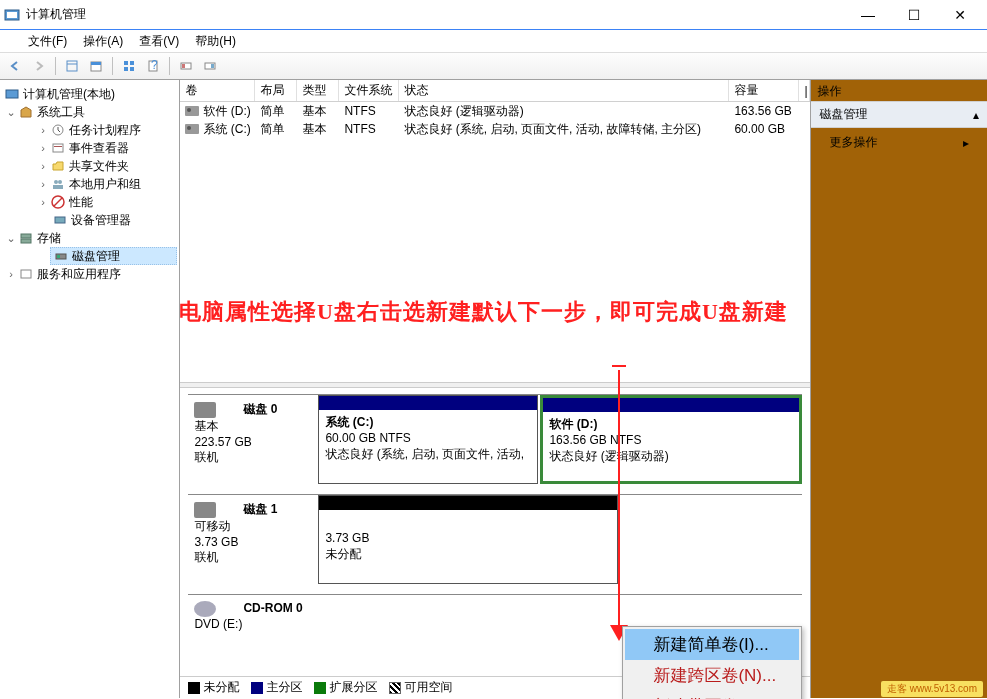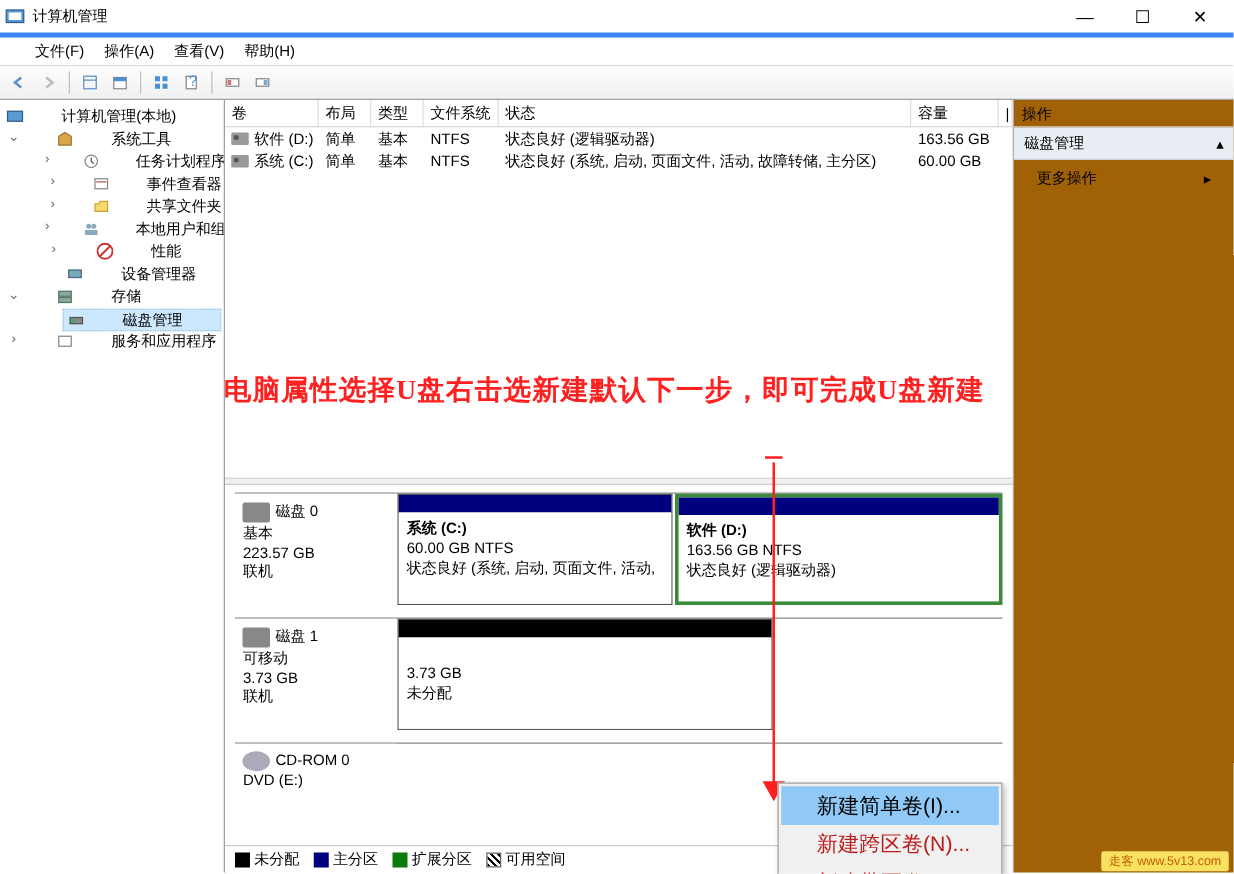--- a/index.html
+++ b/index.html
@@ -1,19 +1,19 @@
 <!DOCTYPE html>
 <html><head>
 <meta charset="utf-8">
 <style>
 * { box-sizing: border-box; margin: 0; padding: 0; font-family: "Microsoft YaHei", "SimSun", sans-serif; font-size: 12px; }
 body { width: 987px; height: 699px; background: #fff; overflow: hidden; position: relative; }
 
 
-.titlebar { height: 30px; display: flex; align-items: center; padding: 0 4px; border-bottom: 4px solid #3b82f6; }
+.titlebar { height: 30px; display: flex; align-items: center; padding: 0 4px; border-bottom: 1px solid #3b82f6; }
 .titlebar .appicon { width: 16px; height: 16px; margin-right: 6px; display:flex; align-items:center; justify-content:center; }
 .titlebar .title { flex: 1; }
 .titlebar .winbtns { display: flex; gap: 0; }
 .titlebar .winbtn { width: 46px; height: 30px; display: flex; align-items: center; justify-content: center; font-size: 14px; font-family: "Segoe UI Symbol", sans-serif; }
 
 
 .menubar { height: 22px; display: flex; align-items: center; padding: 0 20px; }
 .menubar .menuitem { padding: 2px 8px; }
 
 
@@ -22,21 +22,21 @@
 .toolbar .sep { width: 1px; height: 18px; background: #c0c0c0; margin: 0 3px; }
 
 
 .mainarea { display: flex; height: 618px; }
 .leftpane { width: 190px; border-right: 1px solid #a0a0a0; overflow: hidden; background: #fff; padding-top: 3px; }
 .midpane { flex: 1; display: flex; flex-direction: column; border-right: 1px solid #a0a0a0; position: relative; }
 .rightpane { width: 185px; background: #a16207; }
 
 
 .tree { padding: 2px; }
-.tree .node { display: flex; height: 18px; padding-left: 2px; white-space: nowrap; gap: 26px; }
+.tree .node { display: flex; align-items: center; height: 18px; padding-left: 2px; white-space: nowrap; }
 .tree .exp { width: 14px; text-align: center; color: #666; font-size: 11px; }
 .tree .ticon { width: 16px; height: 16px; margin-right: 3px; display:flex; align-items:center; justify-content:center; }
 .tree .sel { background: #cce8ff; border: 1px dotted #99c2e8; }
 .tree .ind2 { margin-left: 32px; }
 .tree .ind3 { margin-left: 48px; }
 
 
 .voltable-hdr { height: 22px; display: flex; border-bottom: 1px solid #d0d0d0; background: #fff; }
 .voltable-hdr .col { border-right: 1px solid #e0e0e0; padding: 3px 5px; font-weight: normal; display:flex; align-items:center; }
 .voltable { overflow: auto; background: #fff; flex: 0 0 280px; position: relative; }
@@ -57,21 +57,21 @@
 .annotation { position: absolute; top: 195px; left: -70px; right: 0; color: #ff2020; font-size: 22px; font-family: "SimSun", serif; text-align: center; letter-spacing: 1px; z-index: 3; pointer-events: none; font-weight: bold;}
 
 
 .hsplit { height: 6px; background: #f0f0f0; border-top:1px solid #ccc; border-bottom:1px solid #ccc; cursor: row-resize; }
 
 
 .diskmap { flex: 1; overflow: auto; background: #fff; padding: 6px 8px 0 8px; position: relative; }
 .diskrow { display: flex; margin-bottom: 10px; min-height: 90px; border-top: 1px solid #888; }
 .diskinfo { width: 130px; padding: 6px; background: #fff; }
 .diskinfo .dicon { width: 22px; height: 16px; background: #888; display: inline-block; margin-right:4px; vertical-align: middle; border-radius:2px; }
-.diskinfo .dname { font-weight: normal; }
+.diskinfo .dname { font-weight: bold; margin-left: 23px; }
 .diskparts { flex: 1; display: flex; gap: 2px; }
 .part { border: 1px solid #555; display: flex; flex-direction: column; }
 .part .stripe { height: 14px; }
 .part .pbody { padding: 4px 6px; flex:1; background: #fff; font-size: 11px; line-height: 16px; }
 .part .pname { font-weight: bold; }
 .part.sel { border: 3px solid #3a8a3a; }
 .part.sel .stripe { background: #00007f; }
 .stripe.blue { background: #00007f; }
 .stripe.dark { background: #000; }
 

